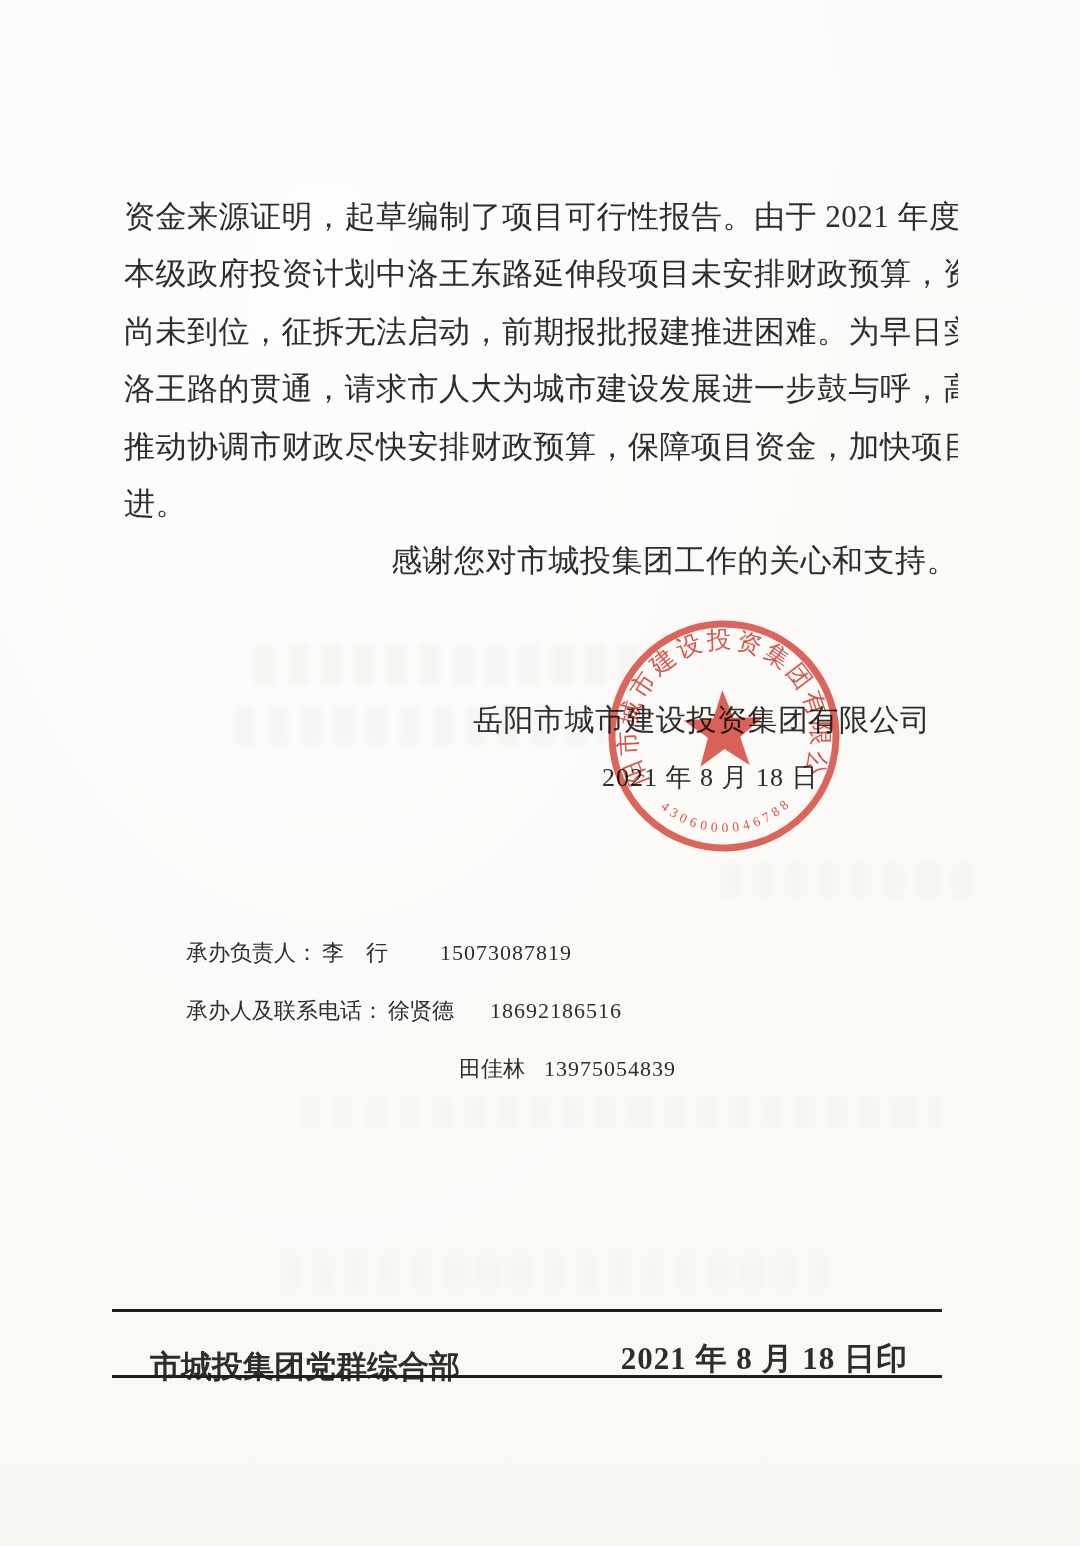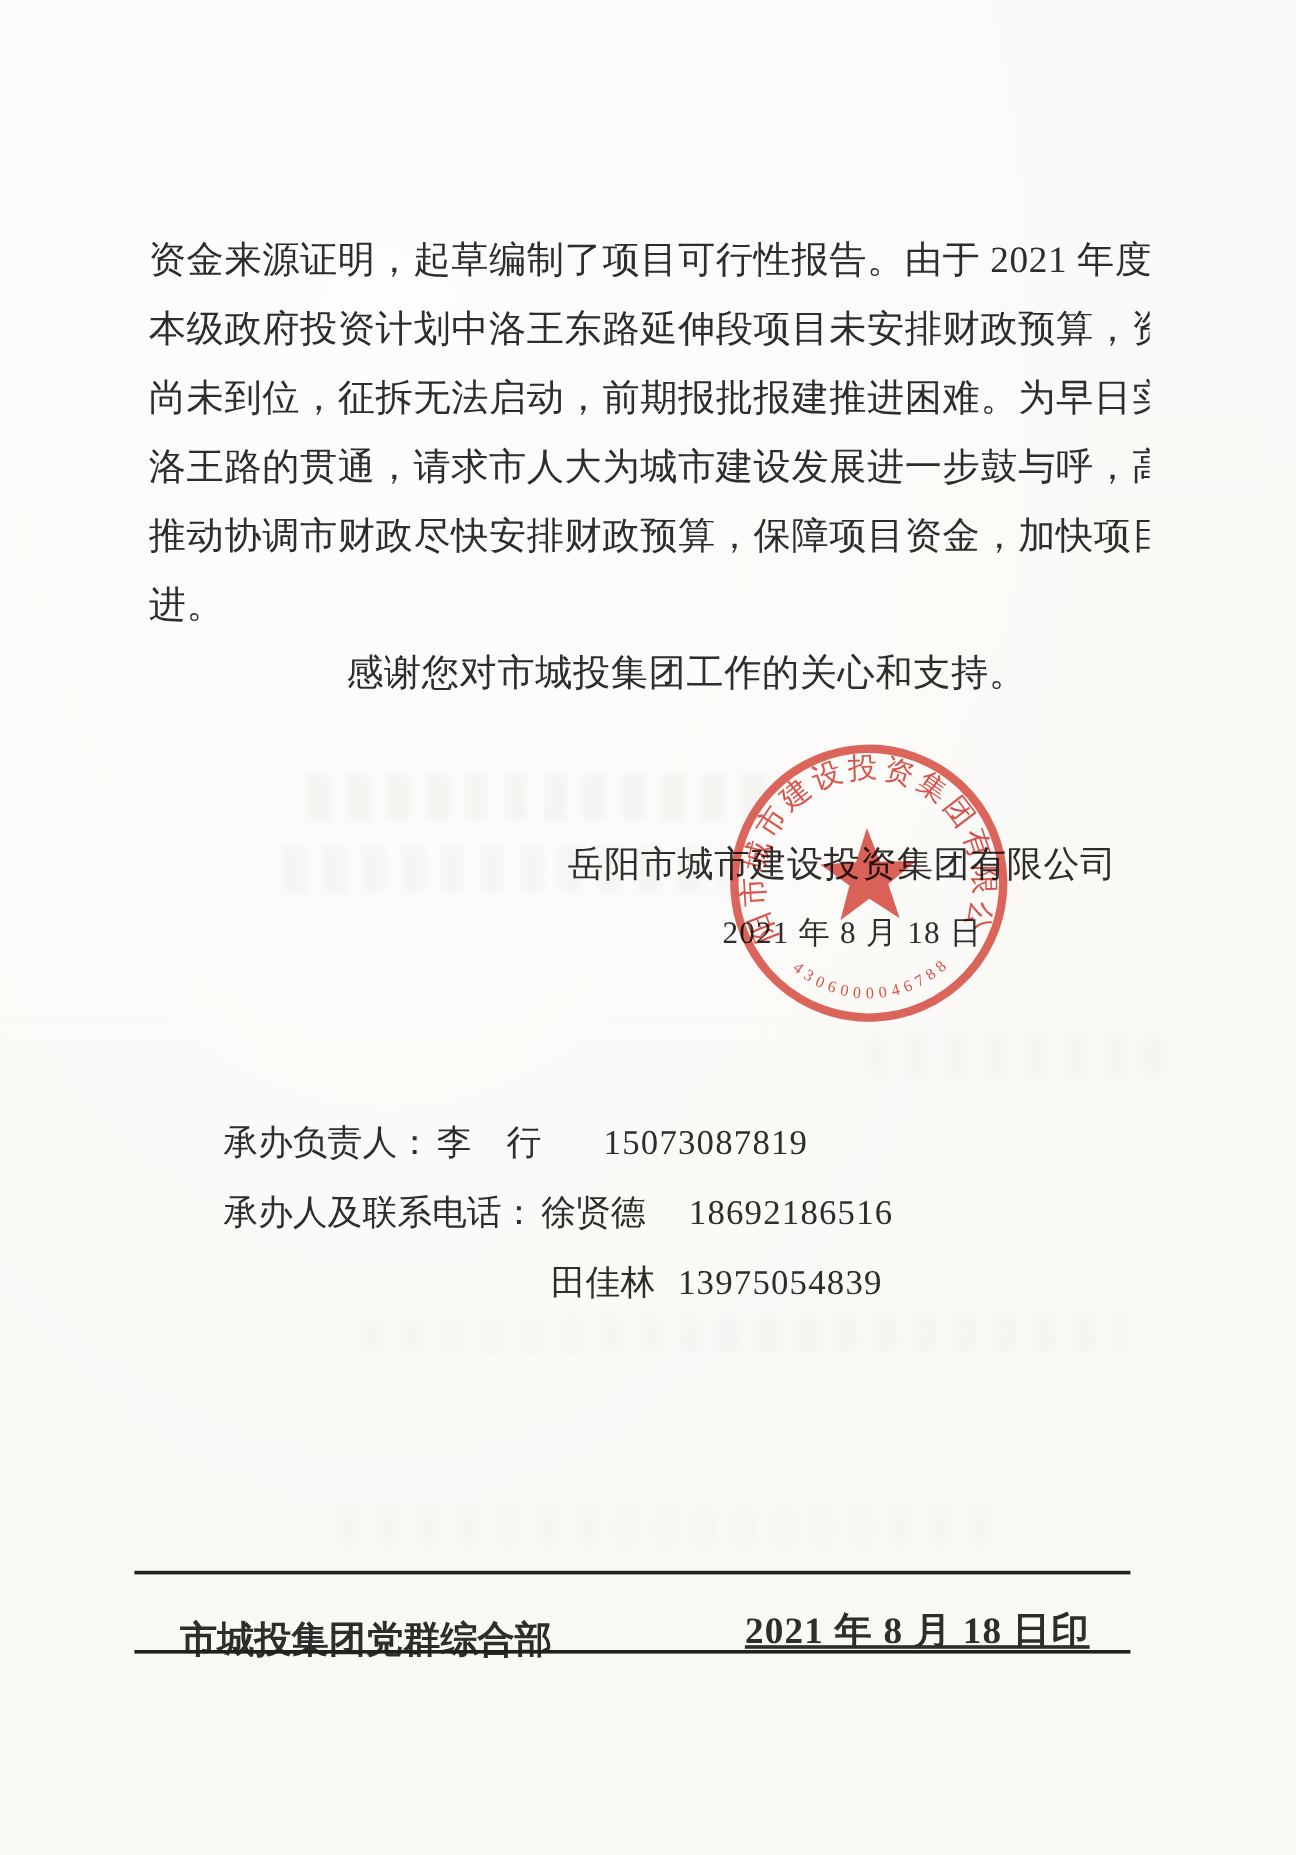--- a/index.html
+++ b/index.html
@@ -22,21 +22,21 @@
     font-size:31px; line-height:57.4px;
     letter-spacing:0.5px;
   }
   .jline {
     text-align:justify;
     text-align-last:justify;
     text-justify:inter-character;
     height:57.4px; overflow:hidden; white-space:nowrap;
   }
   .lline { text-align:left; height:57.4px; }
-  .thanks { text-align:center; text-indent:2em; height:57.4px; }
+  .thanks { text-align:right; text-indent:2em; height:57.4px; }
 
   
   .sig-company {
     position:absolute; left:473px; top:700px;
     font-size:30px; letter-spacing:0.5px; white-space:nowrap;
   }
   .sig-date {
     position:absolute; left:602px; top:760px;
     font-size:26px; letter-spacing:1px; white-space:nowrap;
   }
@@ -46,40 +46,40 @@
     position:absolute; left:604px; top:616px;
     width:240px; height:240px;
     mix-blend-mode:multiply;
     opacity:.92;
     transform:rotate(-2deg);
   }
 
   
   .contacts {
     position:absolute; left:186px; top:924px;
-    font-size:29px; line-height:58px; white-space:nowrap;
+    font-size:22px; line-height:58px; white-space:nowrap;
   }
   .contact-row { height:58px; }
   .contact-row .name  { margin-left:4px; }
   .contact-row .phone { margin-left:52px; letter-spacing:1px; }
   .contact-row.r2 .phone { margin-left:36px; }
   .contact-row.r3 { padding-left:269px; }
   .contact-row.r3 .phone { margin-left:19px; }
 
   
   .footer-rule { position:absolute; left:112px; width:830px; height:3px; background:#20201e; }
   .rule-top    { top:1309px; }
   .rule-bottom { top:1375px; }
   .footer-text {
     position:absolute; left:112px; top:1330px; width:830px;
     display:flex; justify-content:space-between; align-items:center;
     font-size:31px; font-weight:600; white-space:nowrap;
   }
   .footer-left  { margin-left:38px;margin-top:16px; }
-  .footer-right { margin-right:34px; letter-spacing:1px;text-decoration:underline; }
+  .footer-right { margin-right:34px; letter-spacing:1px; }
 
   
   .bleed {
     position:absolute;
     background:repeating-linear-gradient(90deg,
       rgba(125,132,122,.5) 0 20px, rgba(0,0,0,0) 20px 33px);
     filter:blur(2.5px);
     opacity:.10;
     pointer-events:none;
   }

